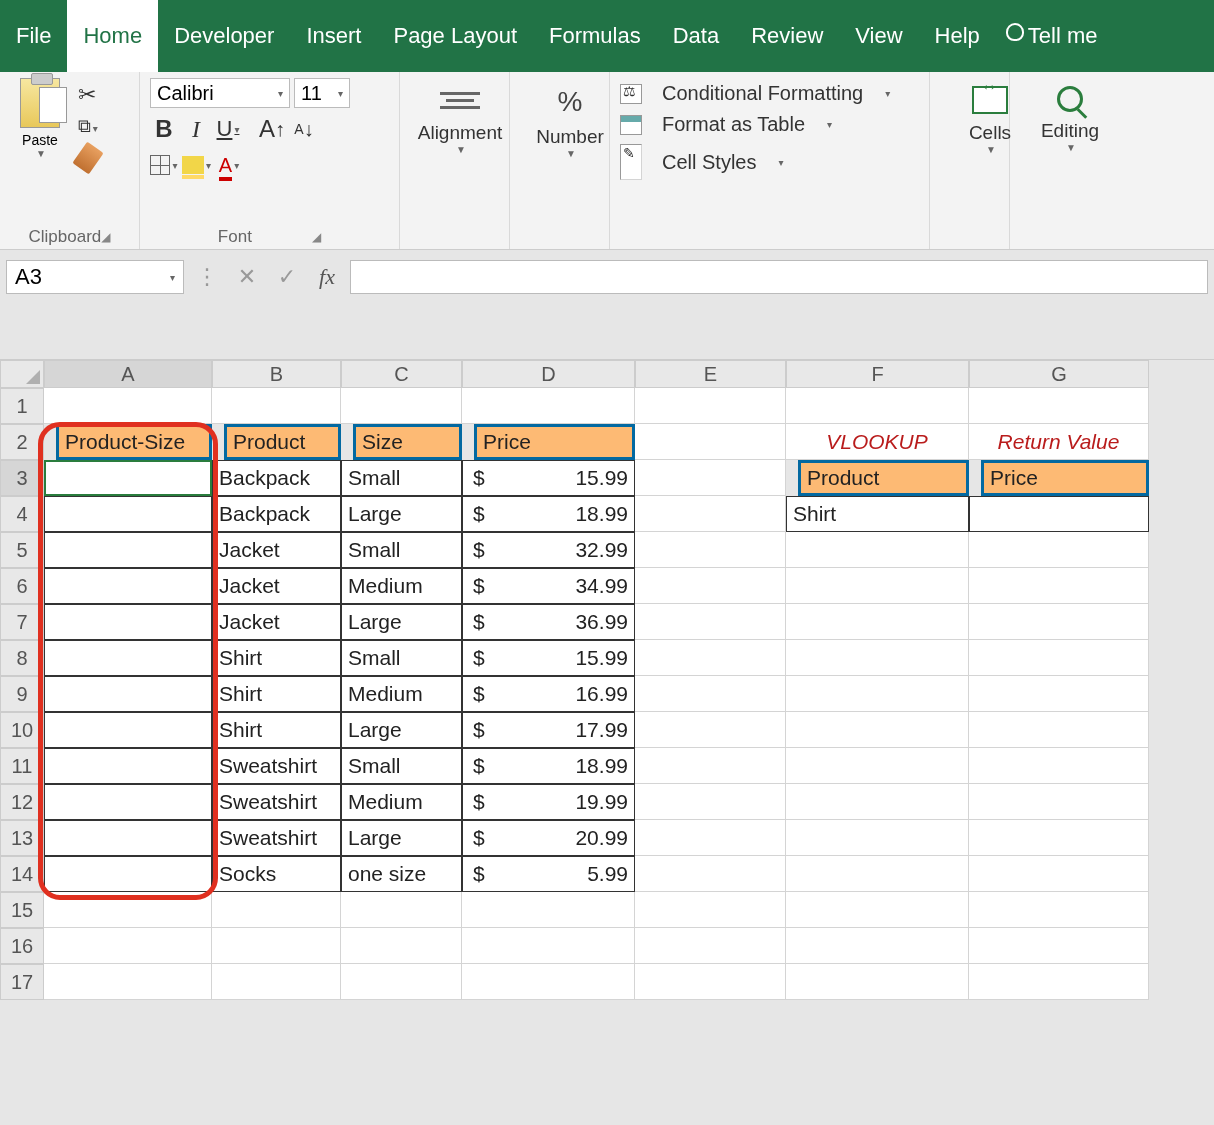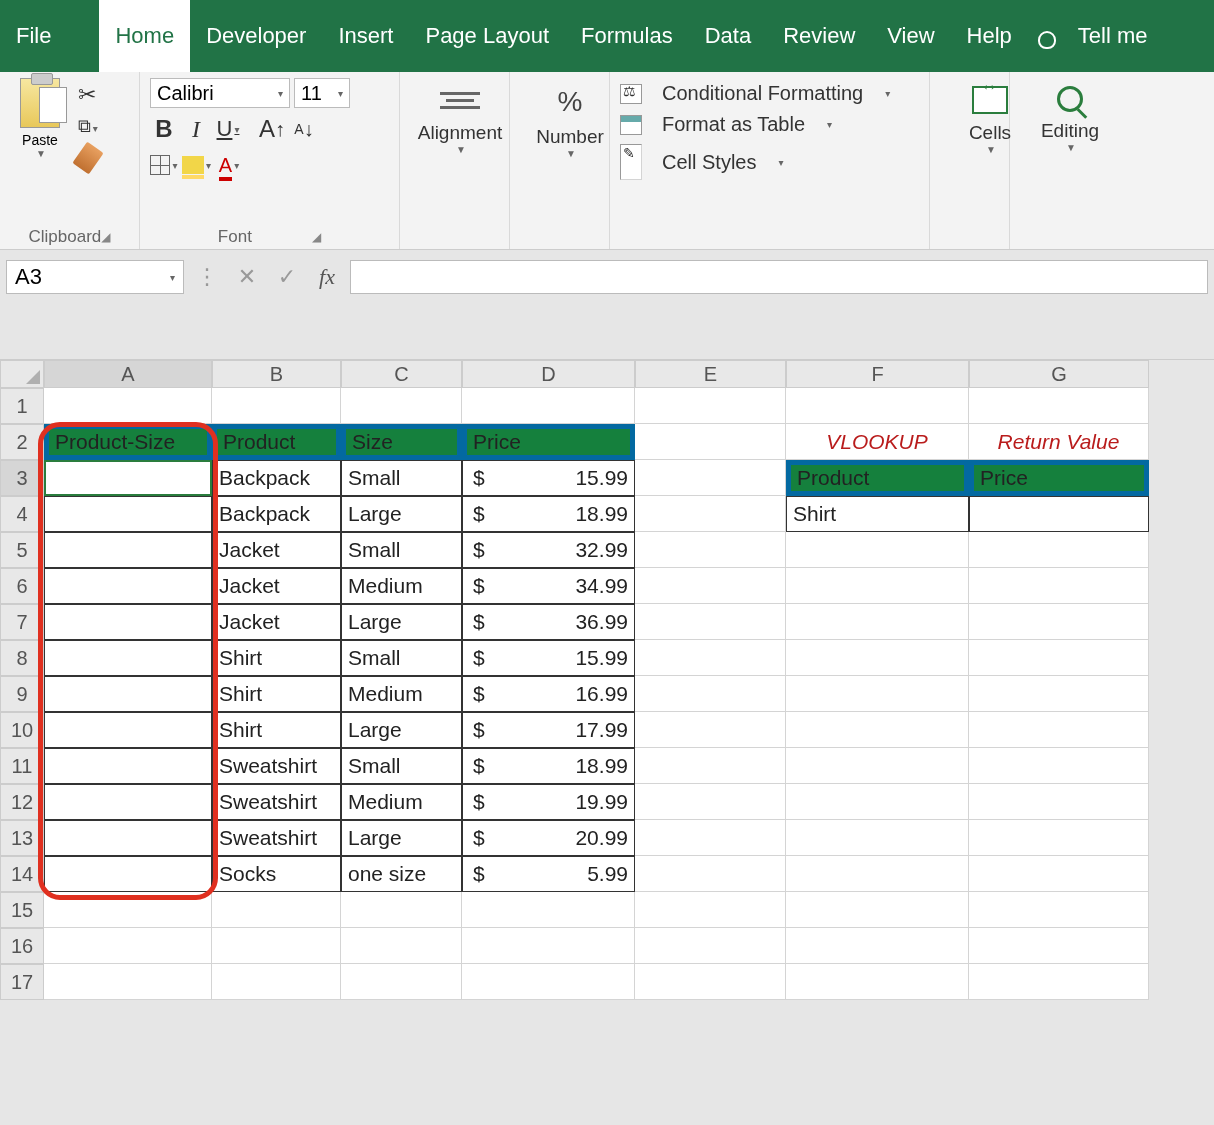--- a/index.html
+++ b/index.html
@@ -1,22 +1,22 @@
 <!DOCTYPE html>
 <html><head>
 <meta charset="utf-8">
 <style>
 * { box-sizing: border-box; margin: 0; padding: 0; }
 body { font-family: "Segoe UI", Arial, sans-serif; background: #e6e6e6; width: 1214px; }
 
 
 .ribbon-tabs { background: #217346; display: flex; align-items: center; height: 72px; color: #fff; font-size: 22px; }
 .ribbon-tab { padding: 0 16px; height: 100%; display: flex; align-items: center; cursor: pointer; }
-.ribbon-tab.active { background: #fff; color: #217346; margin-left: 32px; }
-.tell-me { display: flex; align-items: flex-end; gap: 22px; margin-left: 10px; }
+.ribbon-tab.active { background: #fff; color: #217346; }
+.tell-me { display: flex; align-items: flex-start; gap: 4px; margin-left: 10px; }
 .bulb { width: 18px; height: 18px; border: 2px solid #fff; border-radius: 50% 50% 45% 45%; position: relative; }
 
 
 .ribbon-content { background: #f3f3f3; display: flex; height: 178px; border-bottom: 1px solid #ccc; }
 .group { border-right: 1px solid #d9d9d9; padding: 6px 10px 2px; display: flex; flex-direction: column; justify-content: space-between; }
 .group-label { text-align: center; font-size: 17px; color: #666; margin-top: 4px; display:flex; align-items:center; justify-content:center; gap:0;}
 .group-body { display: flex; gap: 8px; flex: 1; }
 
 
 .paste-big { display: flex; flex-direction: column; align-items: center; width: 60px; }
@@ -78,21 +78,21 @@
 
 .grid { display:grid; grid-template-columns: 44px 168px 129px 121px 173px 151px 183px 180px; }
 .col-hdr, .row-hdr, .corner { background:#e8e8e8; border:1px solid #ccc; display:flex; align-items:center; justify-content:center; font-size:20px; color:#555;}
 .corner{background:#e8e8e8;position:relative;}
 .corner::after{content:'';position:absolute;right:3px;bottom:3px;width:0;height:0;border-left:14px solid transparent;border-bottom:14px solid #b0b0b0;}
 .col-hdr{height:28px;}
 .col-hdr.selected{background:#d6d6d6;}
 .row-hdr{height:36px;}
 .row-hdr.selected{background:#d6d6d6;}
 .cell{background:#fff;border-right:1px solid #d4d4d4;border-bottom:1px solid #d4d4d4;height:36px;display:flex;align-items:center;padding:0 6px;font-size:21px;color:#222;}
-.hdr-cell{background:#15803d;border:5px solid #0369a1;font-size:21px;}
+.hdr-cell{background:#fdba74;border:3px solid #0369a1;font-size:21px;margin-left:12px;}
 .dat-cell{background:#fff;border:1px solid #333;}
 .price{justify-content:space-between;}
 .price .cur{margin-left:4px;}
 .lookup-label{font-style:italic;color:#b91c1c;justify-content:center;}
 .selected-cell{outline:2px solid #2a7d3d; outline-offset:-2px;}
 
 
 .annot { position:absolute; border:5px solid #e03020; border-radius:22px; pointer-events:none; }
 </style>
 </head>

